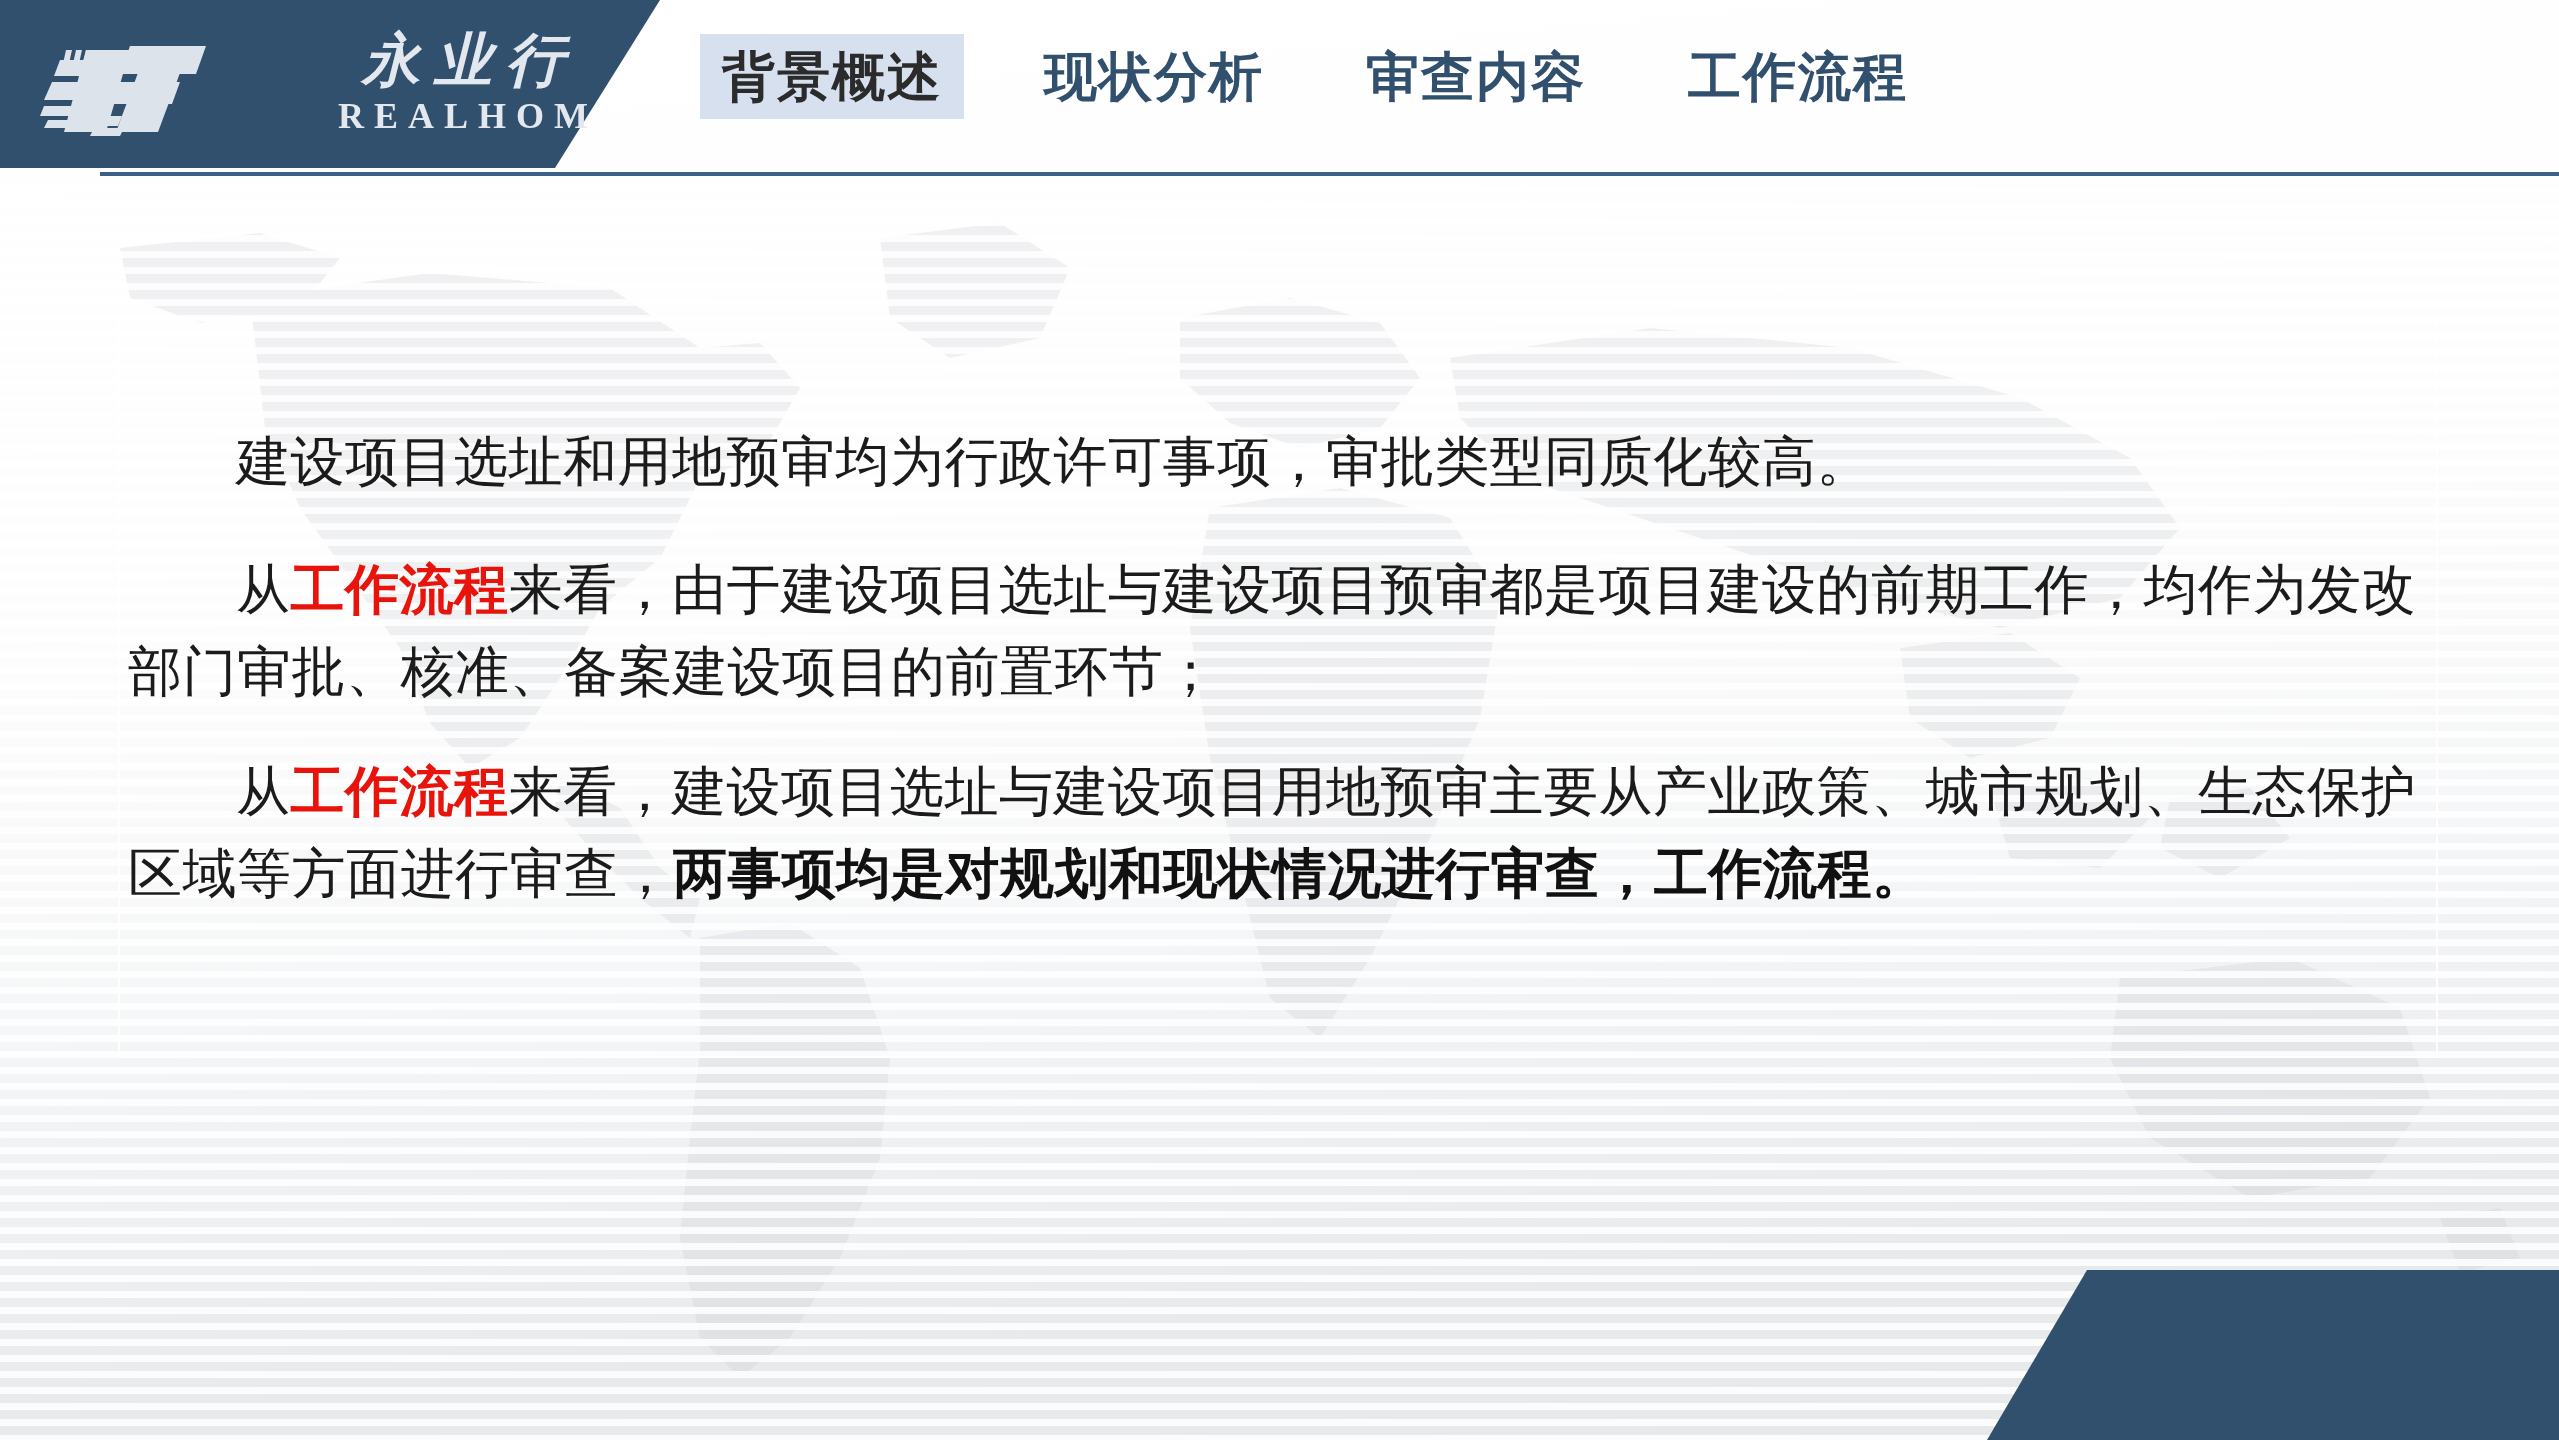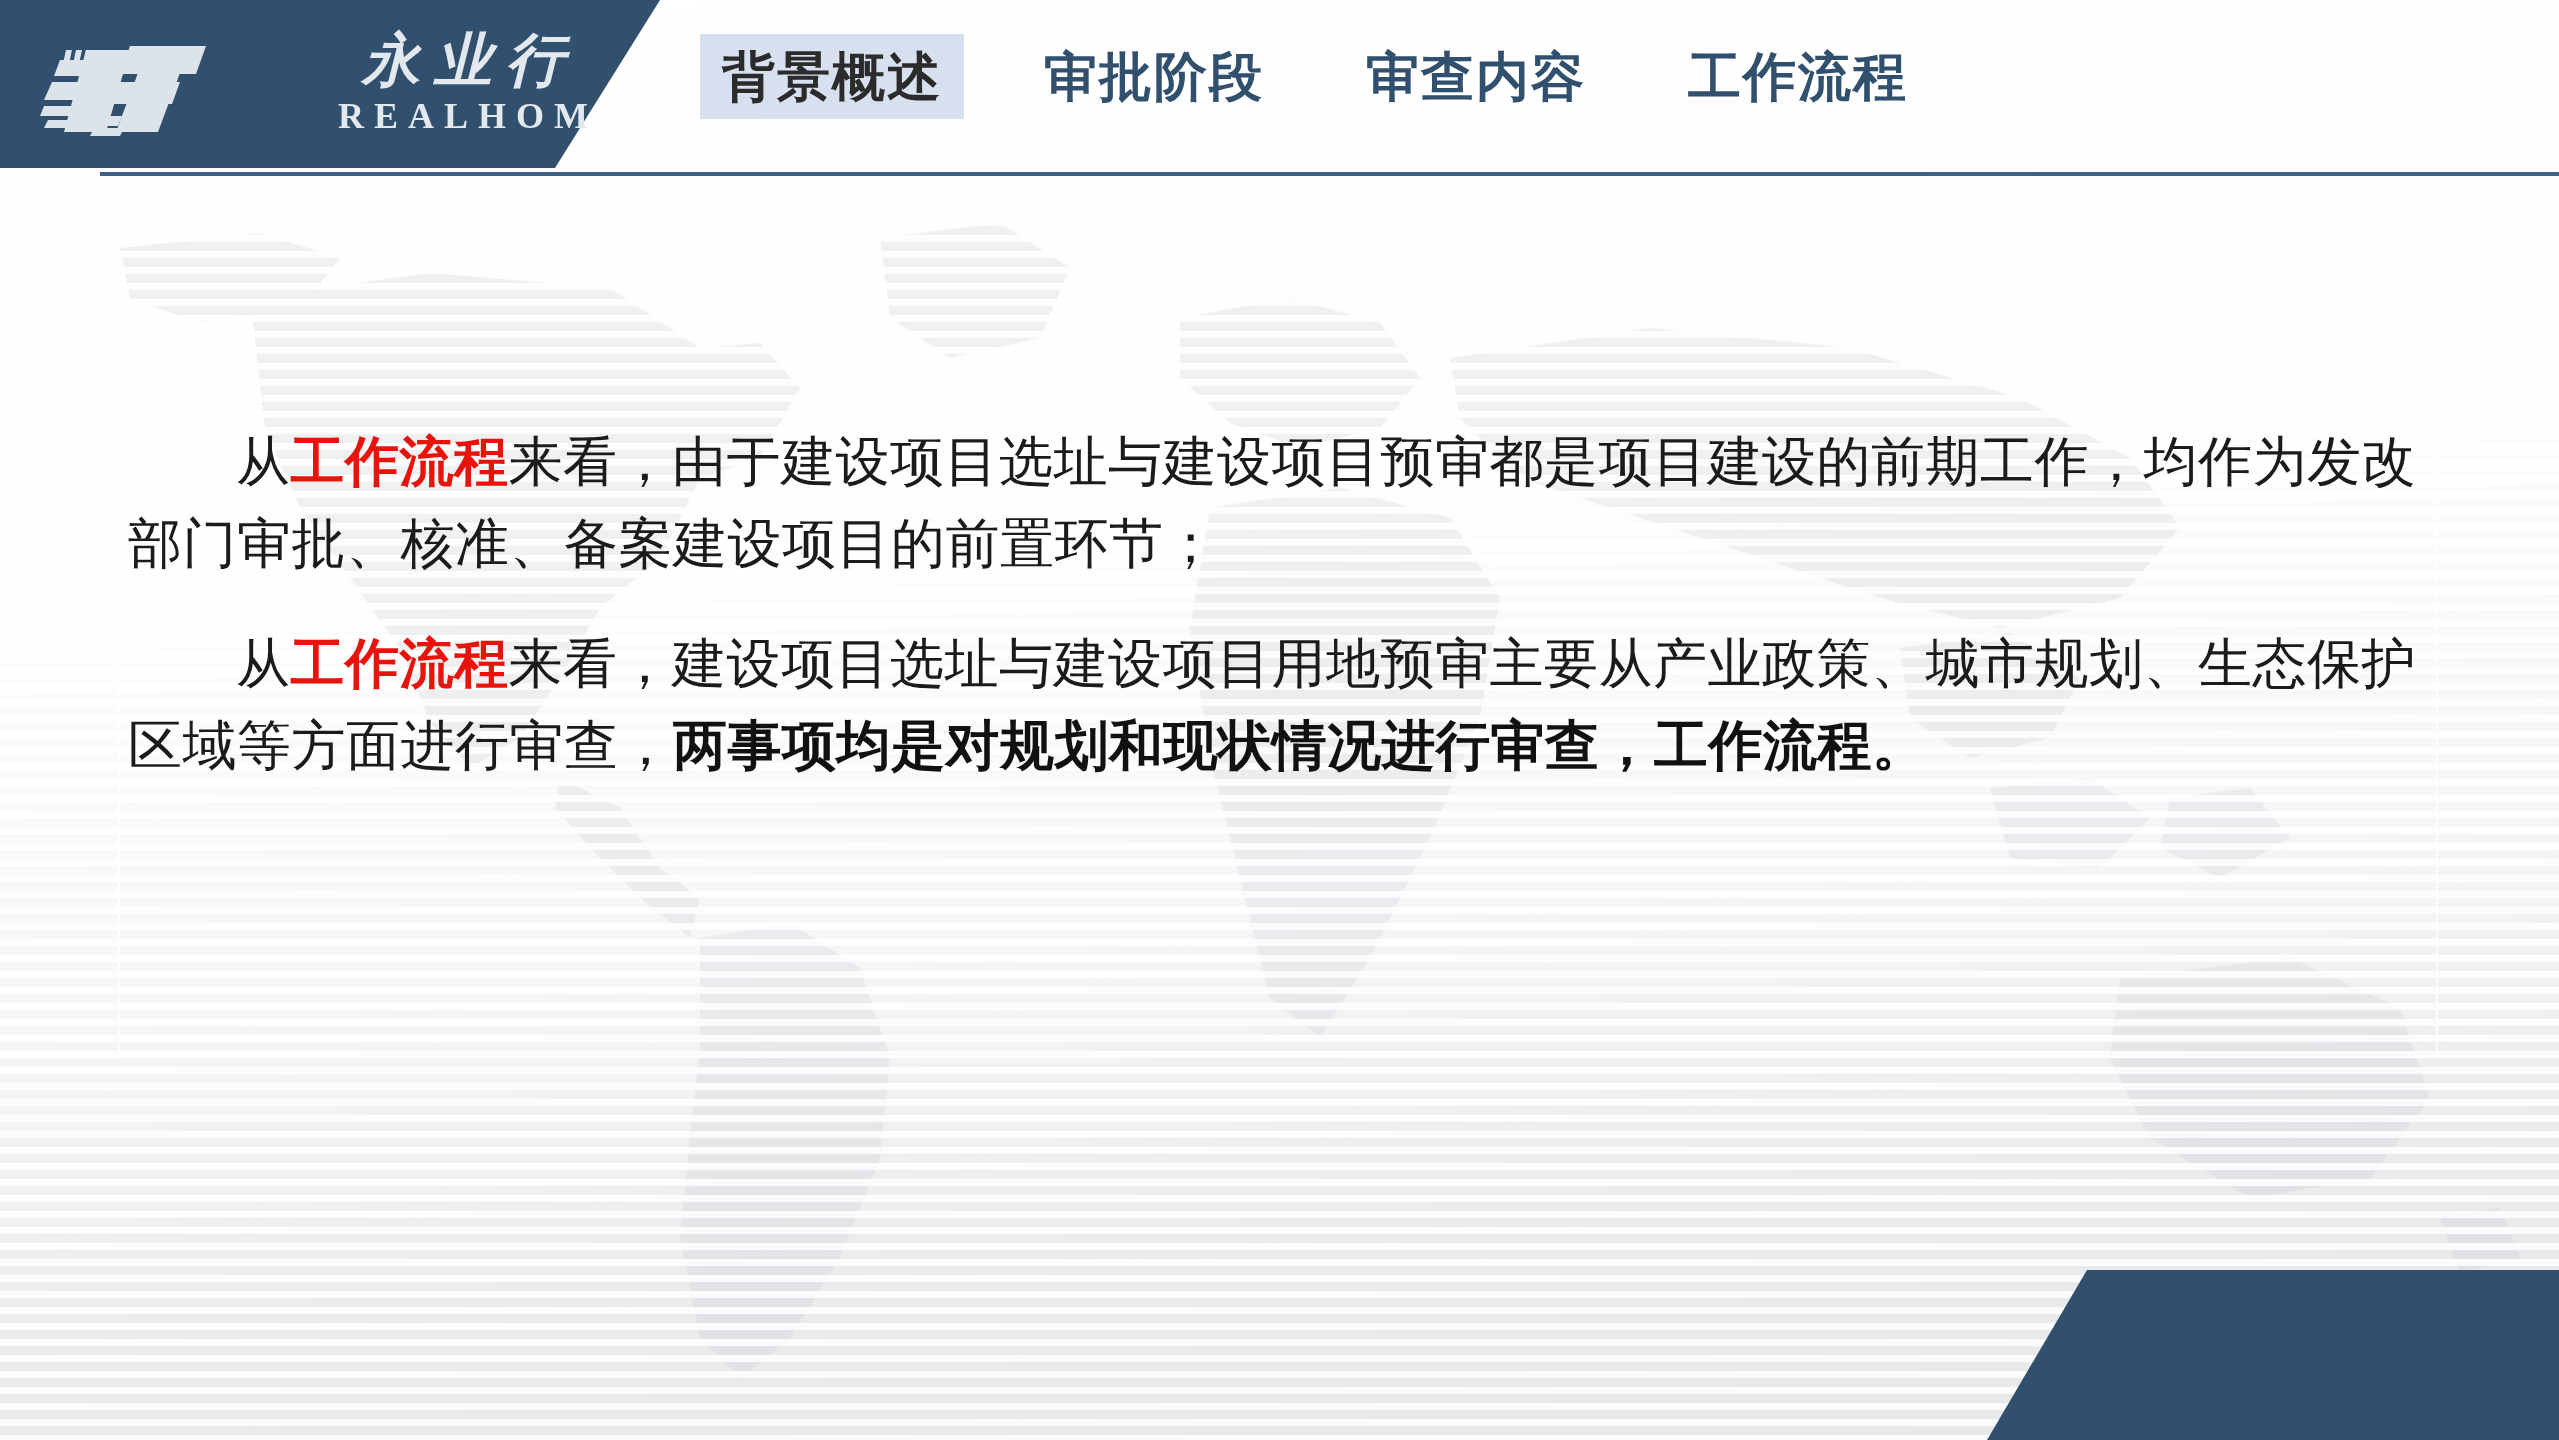--- a/index.html
+++ b/index.html
@@ -225,29 +225,32 @@
         </svg>
       </div>
       <div class="logo-text">
         <div class="logo-cn">永业行</div>
         <div class="logo-en">REALHOM</div>
       </div>
     </div>
 
     <nav class="nav">
       <div class="tab active">背景概述</div>
-      <div class="tab">审批阶段</div>
+      <div class="tab">现状分析</div>
       <div class="tab">审查内容</div>
       <div class="tab">工作流程</div>
     </nav>
   </div>
 
   <div class="content-panel"></div>
 
   <div class="body-text">
+    <p class="para p-gap">
+      <span class="indent"></span><span>建设项目选址和用地预审均为行政许可事项，审批类型同质化较高。</span>
+    </p>
 
     <p class="para">
       <span class="indent"></span><span>从</span><span class="hl-red">工作流程</span><span>来看，由于建设项目选址与建设项目预审都是项目建设的前期工作，均作为发改部门审批、核准、备案建设项目的前置环节；</span>
     </p>
 
     <p class="para tight">
       <span class="indent"></span><span>从</span><span class="hl-red">工作流程</span><span>来看，建设项目选址与建设项目用地预审主要从产业政策、城市规划、生态保护区域等方面进行审查，</span><span class="strong-black">两事项均是对规划和现状情况进行审查，工作流程。</span>
     </p>
   </div>
 

